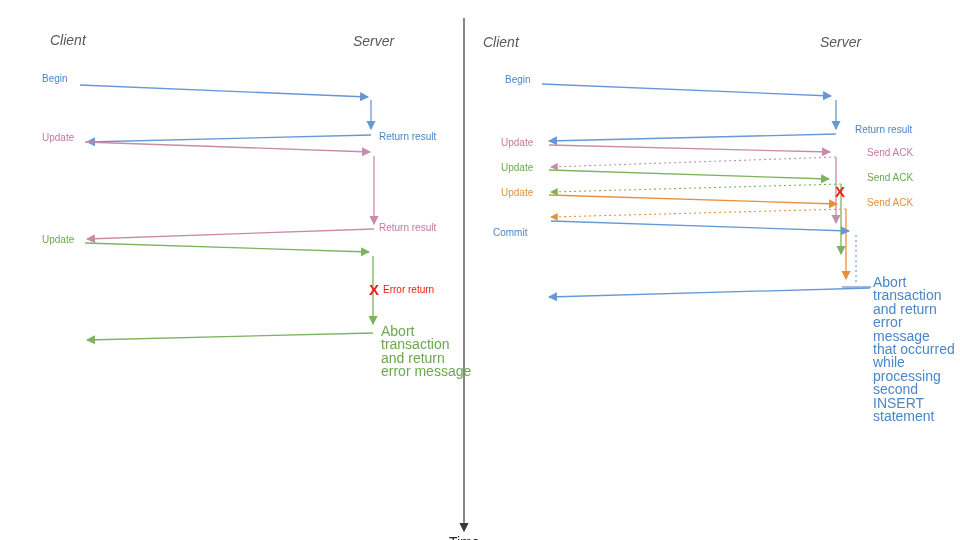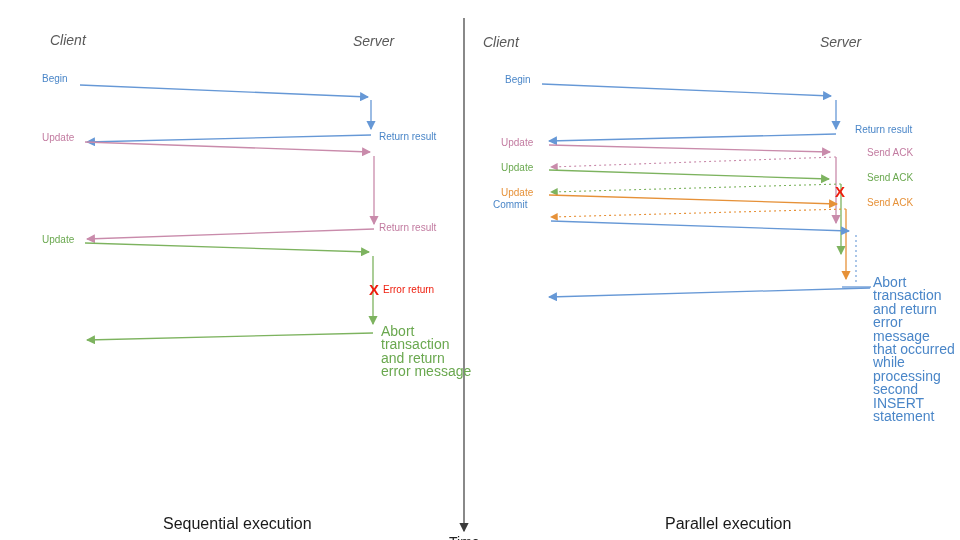--- a/index.html
+++ b/index.html
@@ -89,41 +89,39 @@
   <div class="lbl blue" style="left:379px;top:120px;">Return result</div>
   <div class="lbl pink" style="left:42px;top:121px;">Update</div>
   <div class="lbl pink" style="left:379px;top:211px;">Return result</div>
   <div class="lbl green" style="left:42px;top:223px;">Update</div>
   <div class="lbl red xmark" style="left:369px;top:272px;">X</div>
   <div class="lbl red" style="left:383px;top:273px;">Error return</div>
   <div class="lbl green multiline" style="left:381px;top:315px;">Abort
 transaction
 and return
 error message</div>
-  <div class="lbl caption" style="left:163px;top:505px;">Sequential execution</div>
 
   <div class="lbl hdr" style="left:483px;top:24px;">Client</div>
   <div class="lbl hdr" style="left:820px;top:24px;">Server</div>
   <div class="lbl blue" style="left:505px;top:63px;">Begin</div>
   <div class="lbl blue" style="left:855px;top:113px;">Return result</div>
   <div class="lbl pink" style="left:501px;top:126px;">Update</div>
   <div class="lbl pink" style="left:867px;top:136px;">Send ACK</div>
   <div class="lbl green" style="left:501px;top:151px;">Update</div>
   <div class="lbl green" style="left:867px;top:161px;">Send ACK</div>
   <div class="lbl orange" style="left:501px;top:176px;">Update</div>
   <div class="lbl orange" style="left:867px;top:186px;">Send ACK</div>
-  <div class="lbl blue" style="left:493px;top:188px;text-align:center;">Commit</div>
+  <div class="lbl blue" style="left:493px;top:216px;text-align:center;">Commit</div>
   <div class="lbl red xmark" style="left:835px;top:174px;">X</div>
   <div class="lbl blue multiline" style="left:873px;top:266px;">Abort
 transaction
 and return
 error message
 that occurred
 while
 processing
 second
 INSERT
 statement</div>
-  <div class="lbl caption" style="left:665px;top:505px;">Parallel execution</div>
 
   <div class="lbl timelbl" style="left:449px;top:525px;">Time</div>
 
 </div>
 
 </body></html>

